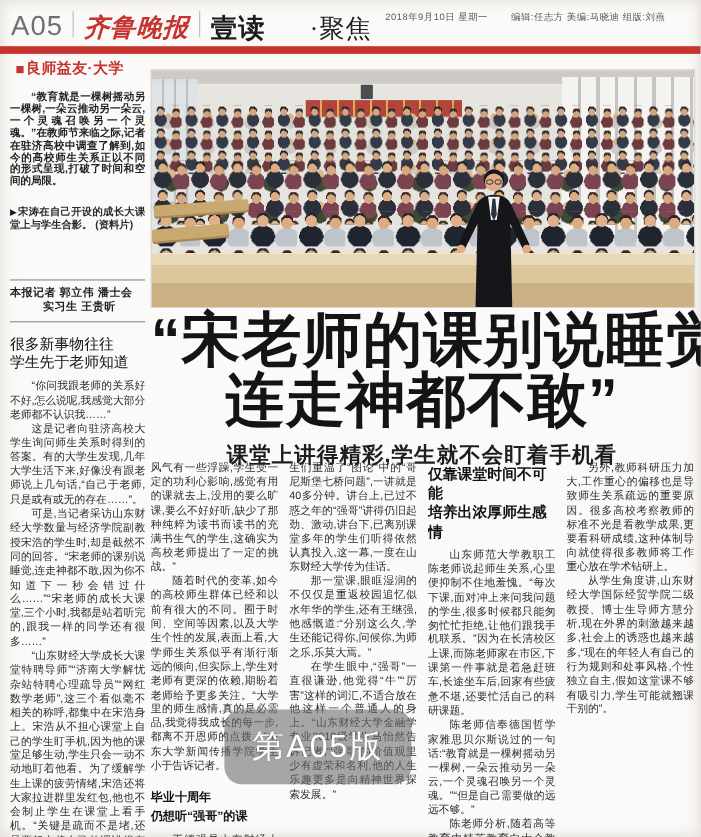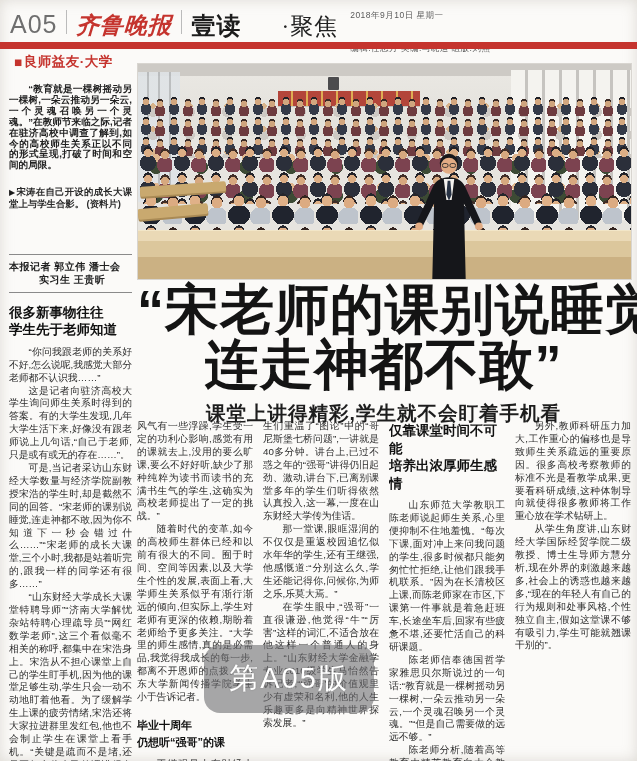--- a/index.html
+++ b/index.html
@@ -7,35 +7,35 @@
   #page{position:relative;width:637px;height:761px;background:#fbfaf8;overflow:hidden;box-shadow:inset 0 0 14px rgba(170,160,150,.35);}
 
   
   .hdr{position:absolute;left:10px;top:10px;right:8px;height:32px;display:flex;align-items:flex-start;}
   .pageno{font-size:25px;color:#6f6f6f;letter-spacing:1px;}
   .vsep{width:1px;height:24px;background:#bbb;margin:0 9px;}
   .masthead{font-family:"Liberation Serif","DejaVu Serif",serif;font-weight:bold;font-style:italic;font-size:23px;color:#c5342e;letter-spacing:1px;transform:skewX(-3deg);}
   .secwrap{display:flex;align-items:baseline;gap:40px;}
   .sec-b{font-size:24px;font-weight:900;color:#1c1c1c;letter-spacing:1px;}
   .sec-r{font-family:"Liberation Serif","DejaVu Serif",serif;font-size:23px;color:#222;letter-spacing:1px;}
-  .credits{margin-left:12px;display:flex;flex-direction:column;justify-content:center;gap:21px;}
+  .credits{margin-left:12px;display:flex;flex-direction:row;justify-content:center;gap:21px;}
   .credits div{font-size:8.5px;color:#5a5a5a;letter-spacing:.5px;}
 
   .redbar{position:absolute;left:0;top:42px;width:637px;height:7px;background:#c5342e;}
   .coltag{position:absolute;left:14px;top:53px;font-size:13.5px;font-weight:bold;color:#c5342e;letter-spacing:.5px;display:flex;align-items:center;gap:1px;}
 
   
   .col1{position:absolute;left:9px;top:66px;width:123px;height:695px;overflow:hidden;}
   .lead{margin-top:18px;font-size:9.6px;line-height:10.9px;font-weight:600;color:#222;text-align:justify;text-indent:2em;}
   .caption{margin-top:16px;font-size:9.4px;line-height:10.8px;font-weight:600;color:#2a2a2a;text-align:justify;}
   .cap-ic{color:#1a1a1a;font-size:8px;margin-right:1px;}
   .byline{margin-top:44px;border-top:1px solid #8a8a8a;border-bottom:1px solid #8a8a8a;padding:5px 0 6px 0;}
   .byline div{font-size:10px;font-weight:600;color:#222;line-height:13px;letter-spacing:.5px;}
   .byline .b2{padding-left:30px;}
-  .subhead-col{margin-top:11px;font-size:13.5px;font-weight:700;line-height:17.5px;color:#111;}
+  .subhead-col{margin-top:11px;font-size:13.5px;font-weight:400;line-height:17.5px;color:#111;}
   .body-p{font-size:9.8px;line-height:12.9px;color:#2c2c2c;text-align:justify;text-indent:2em;margin:0;}
   .body-p.cont{text-indent:0;}
   .col1 .bodywrap{margin-top:7px;}
 
   
   .photo{position:absolute;left:137px;top:63px;width:493px;height:215px;background:#e6e4df;overflow:hidden;border:1px solid #d8d5d0;}
   .ceiling{position:absolute;left:0;top:0;width:100%;height:12px;background:#cdcac5;border-bottom:1px solid #b9b6b1;}
   .wall{position:absolute;left:0;top:12px;width:100%;height:60px;background:linear-gradient(#e9e7e2,#e2e0da);}
   .win-l{position:absolute;left:0;top:8px;width:42px;height:130px;background:repeating-linear-gradient(90deg,#dfe3e6 0 9px,#b7babc 9px 11px);opacity:.9;}
   .win-r{position:absolute;right:0;top:6px;width:120px;height:150px;background:repeating-linear-gradient(90deg,#f4f3ef 0 14px,#c6c4c0 14px 17px);}

